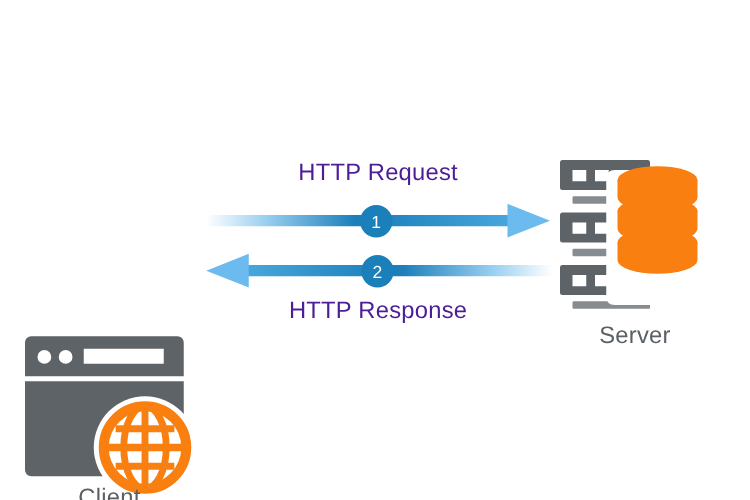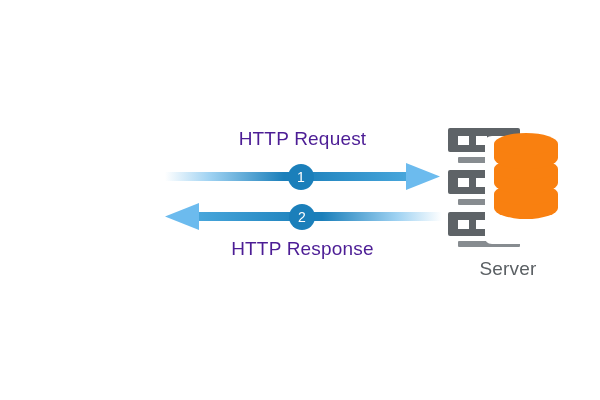--- a/index.html
+++ b/index.html
@@ -114,20 +114,50 @@
     font-weight: 400;
     line-height: 26px;
     text-align: center;
   }
 </style>
 </head>
 <body>
 
 <div id="stage">
 
+  <div class="abs" style="left:0px; top:130px; width:175px; height:155px;">
+
+    <div class="client-window">
+      <div class="win-bar">
+        <span class="win-dot d1"></span>
+        <span class="win-dot d2"></span>
+        <span class="win-addr"></span>
+      </div>
+      <div class="win-body"></div>
+    </div>
+
+    <div class="globe-wrap">
+      <svg width="84" height="84" viewBox="0 0 84 84">
+
+        <circle cx="42" cy="42" r="41" fill="#ffffff"></circle>
+
+        <circle cx="42" cy="42" r="33" fill="none" stroke="#f98010" stroke-width="8"></circle>
+
+        <line x1="12" y1="42" x2="72" y2="42" stroke="#f98010" stroke-width="6"></line>
+        <line x1="18.5" y1="27" x2="65.5" y2="27" stroke="#f98010" stroke-width="5.5"></line>
+        <line x1="18.5" y1="57" x2="65.5" y2="57" stroke="#f98010" stroke-width="5.5"></line>
+
+        <line x1="42" y1="9" x2="42" y2="75" stroke="#f98010" stroke-width="5.5"></line>
+
+        <ellipse cx="42" cy="42" rx="17" ry="33" fill="none" stroke="#f98010" stroke-width="5.5"></ellipse>
+      </svg>
+    </div>
+
+    <div class="node-label" style="left:0px; top:258px; width:175px;">Client</div>
+  </div>
 
   <div class="abs" style="left:428px; top:120px; width:160px; height:165px;">
 
     <div class="server-wrap" style="left:20px; top:8px;">
       <svg width="120" height="124" viewBox="0 0 120 124">
 
         <rect x="0" y="0" width="72" height="24" rx="2" fill="#5e6367"></rect>
         <rect x="10" y="8" width="11" height="9" fill="#ffffff"></rect>
         <rect x="28" y="8" width="11" height="9" fill="#ffffff"></rect>
         <rect x="46" y="8" width="11" height="9" fill="#ffffff"></rect>

